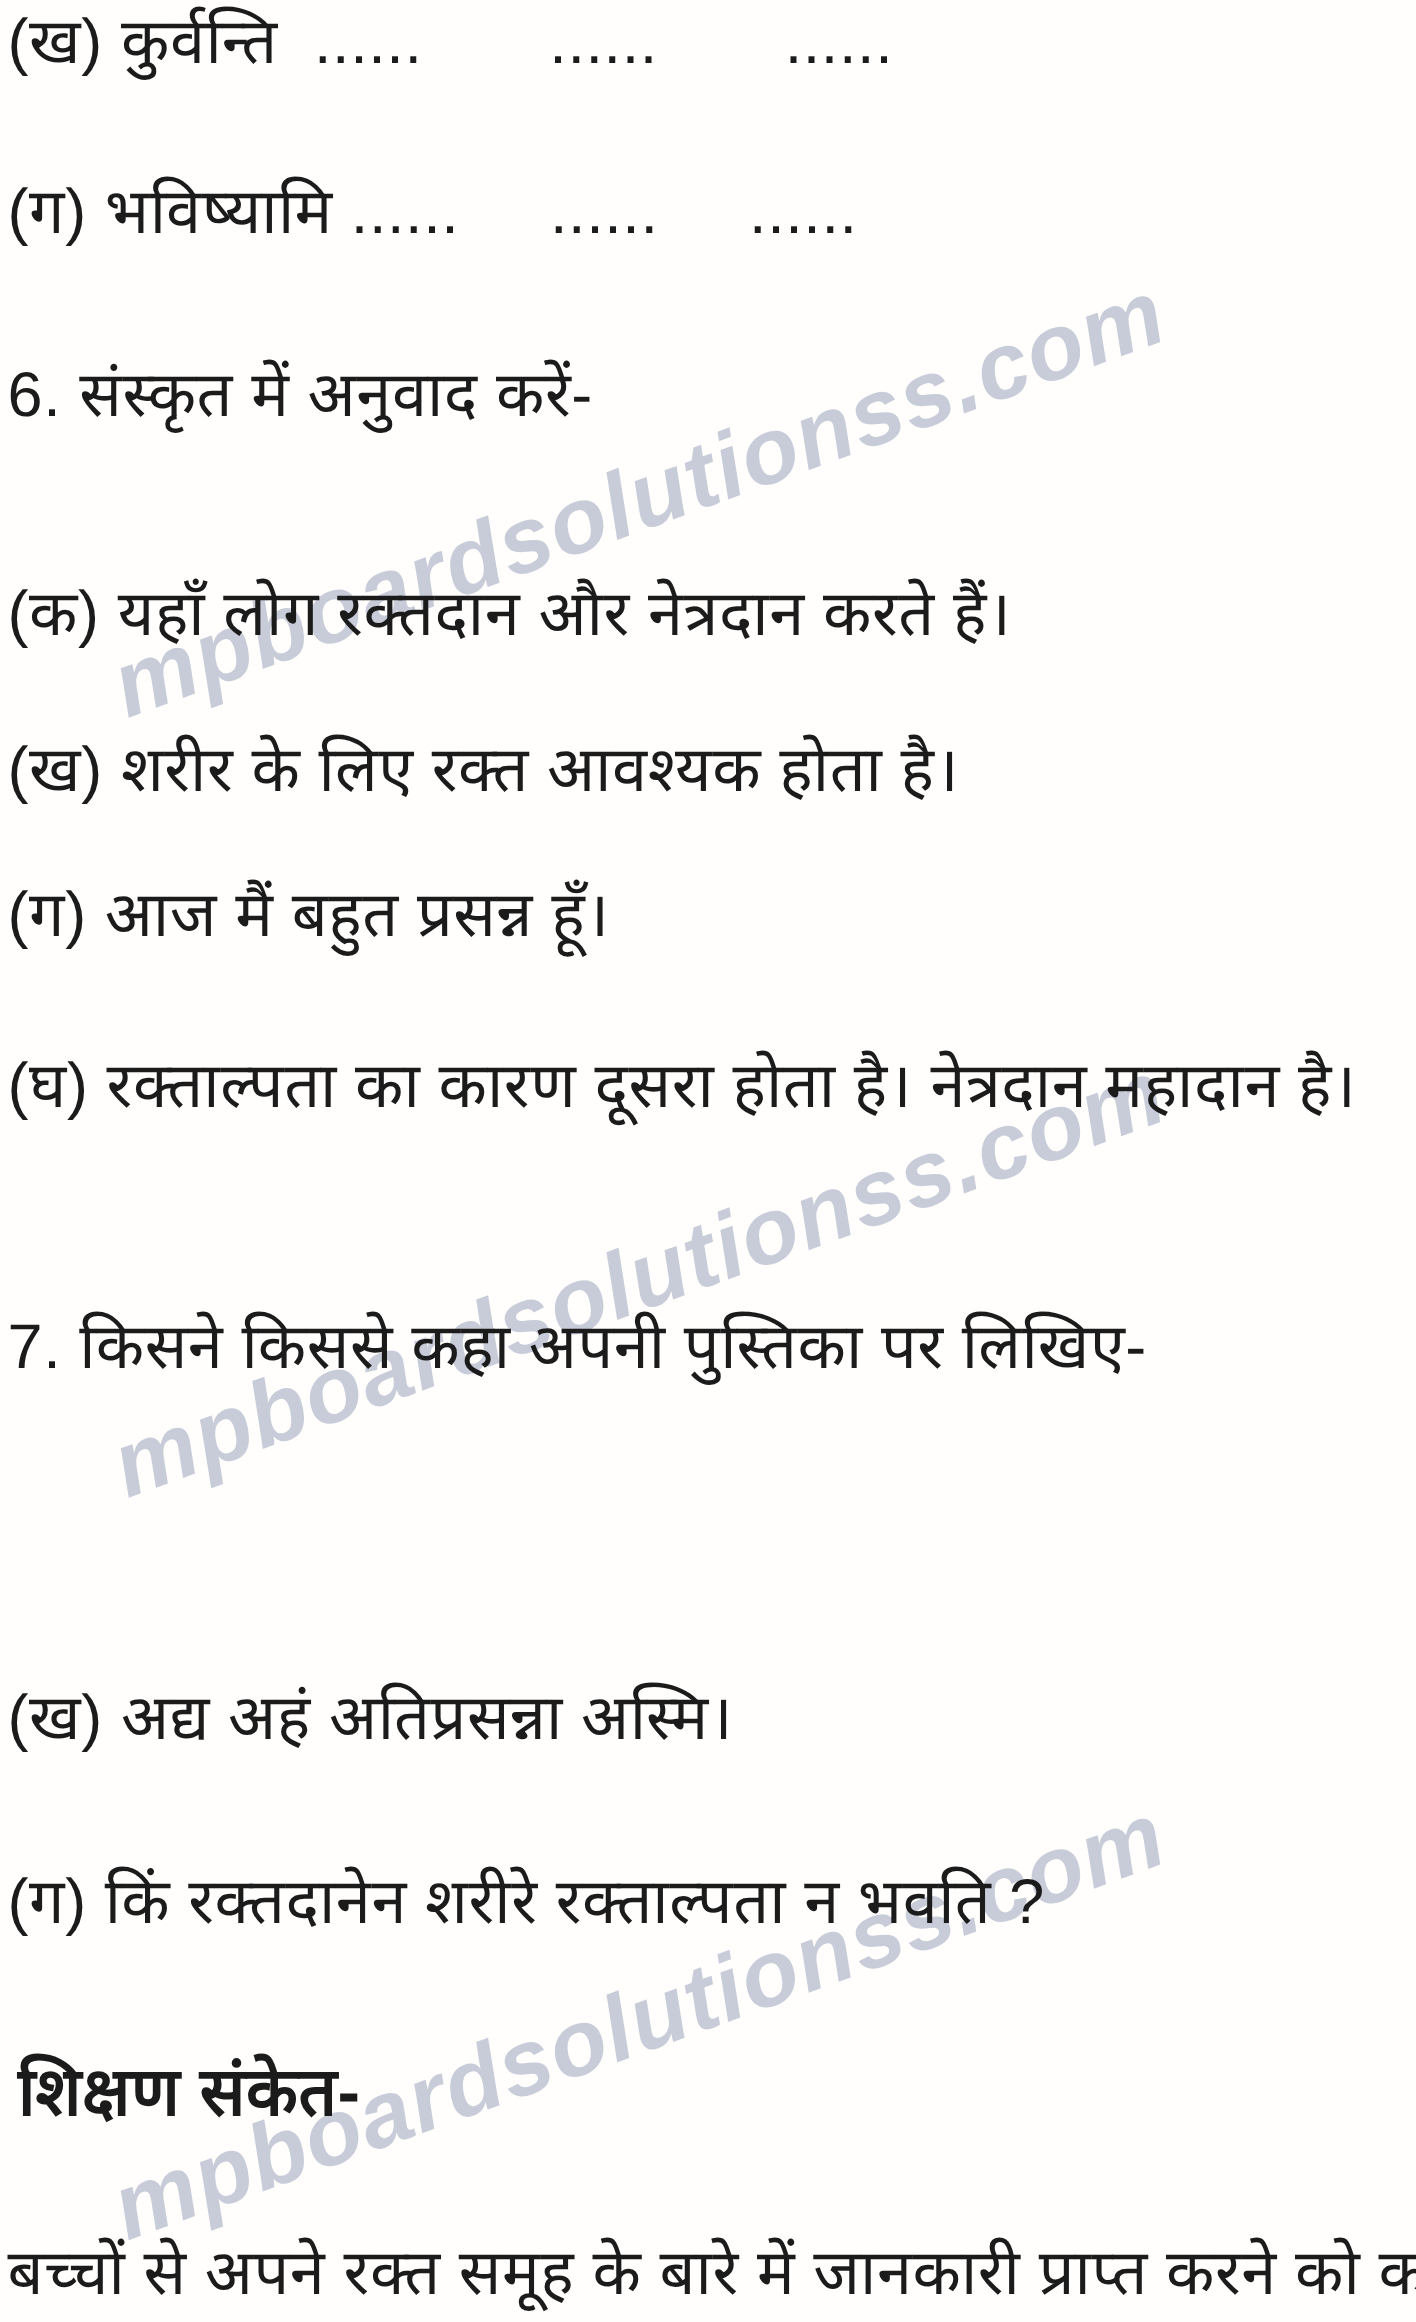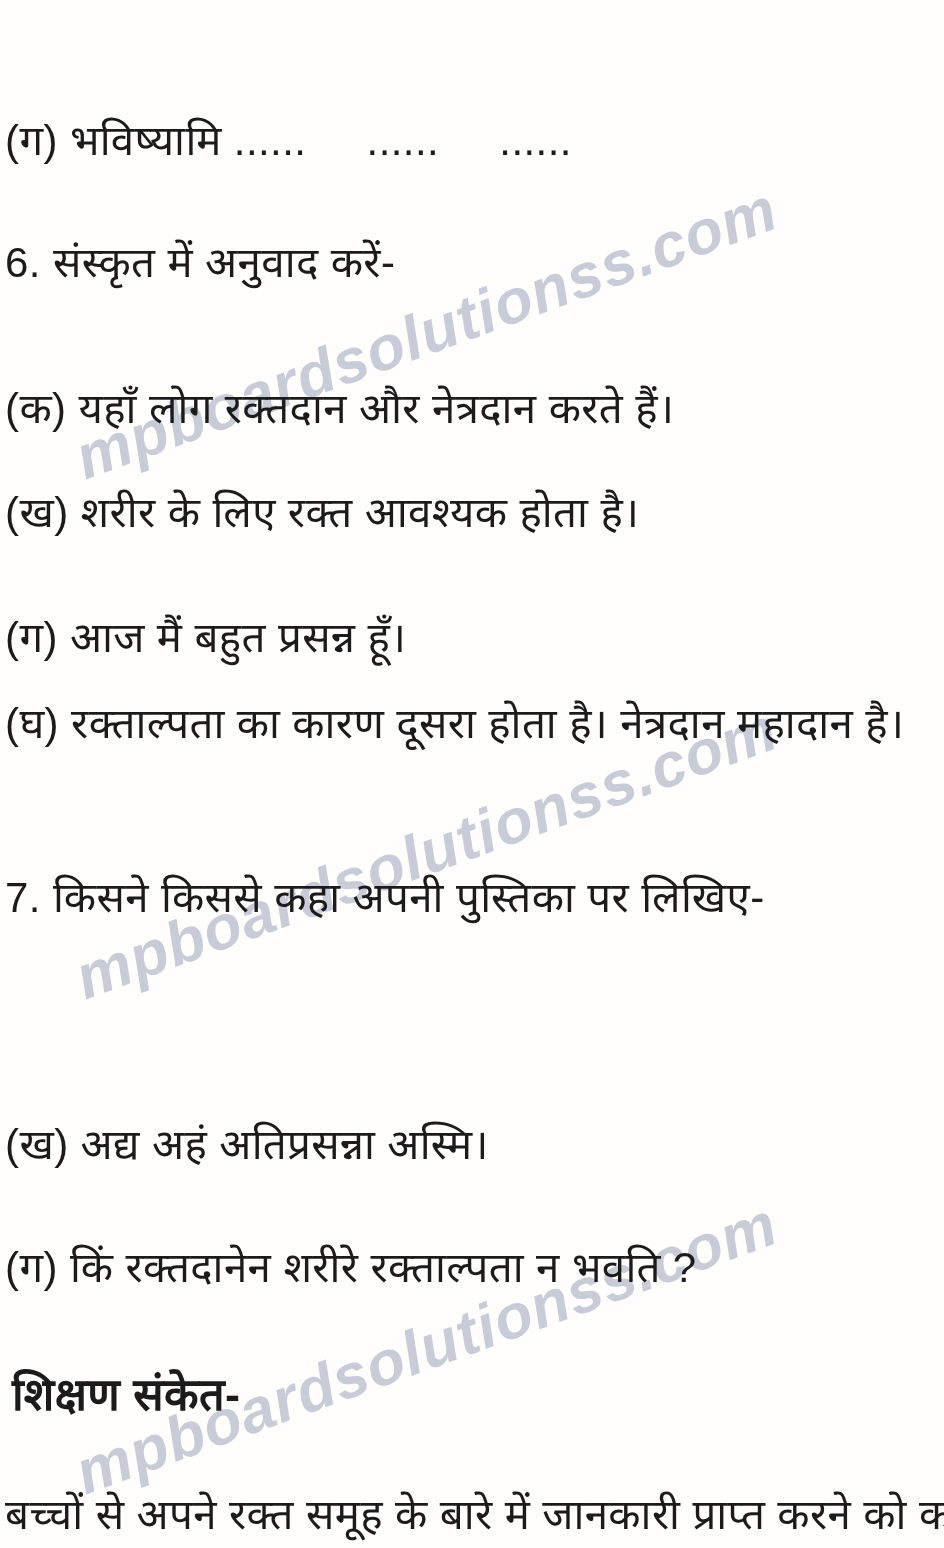--- a/index.html
+++ b/index.html
@@ -55,25 +55,26 @@
 </style>
 </head>
 <body>
 
 <div class="page">
 
   <div class="watermark wm1">mpboardsolutionss.com</div>
   <div class="watermark wm2">mpboardsolutionss.com</div>
   <div class="watermark wm3">mpboardsolutionss.com</div>
 
+  <div class="line" style="top:0px">(ख) कुर्वन्ति  ......       ......       ......</div>
   <div class="line" style="top:113px">(ग) भविष्यामि ......     ......     ......</div>
   <div class="line" style="top:235px">6. संस्कृत में अनुवाद करें-</div>
   <div class="line" style="top:381px">(क) यहाँ लोग रक्तदान और नेत्रदान करते हैं।</div>
   <div class="line" style="top:485px">(ख) शरीर के लिए रक्त आवश्यक होता है।</div>
-  <div class="line" style="top:610px">(ग) आज मैं बहुत प्रसन्न हूँ।</div>
+  <div class="line" style="top:582px">(ग) आज मैं बहुत प्रसन्न हूँ।</div>
   <div class="line" style="top:696px">(घ) रक्ताल्पता का कारण दूसरा होता है। नेत्रदान महादान है।</div>
   <div class="line" style="top:870px">7. किसने किससे कहा अपनी पुस्तिका पर लिखिए-</div>
   <div class="line" style="top:1117px">(ख) अद्य अहं अतिप्रसन्ना अस्मि।</div>
   <div class="line" style="top:1240px">(ग) किं रक्तदानेन शरीरे रक्ताल्पता न भवति ?</div>
   <div class="line bold" style="top:1367px">शिक्षण संकेत-</div>
   <div class="line" style="top:1487px">बच्चों से अपने रक्त समूह के बारे में जानकारी प्राप्त करने को कहें।</div>
 
 </div>
 
 </body></html>

